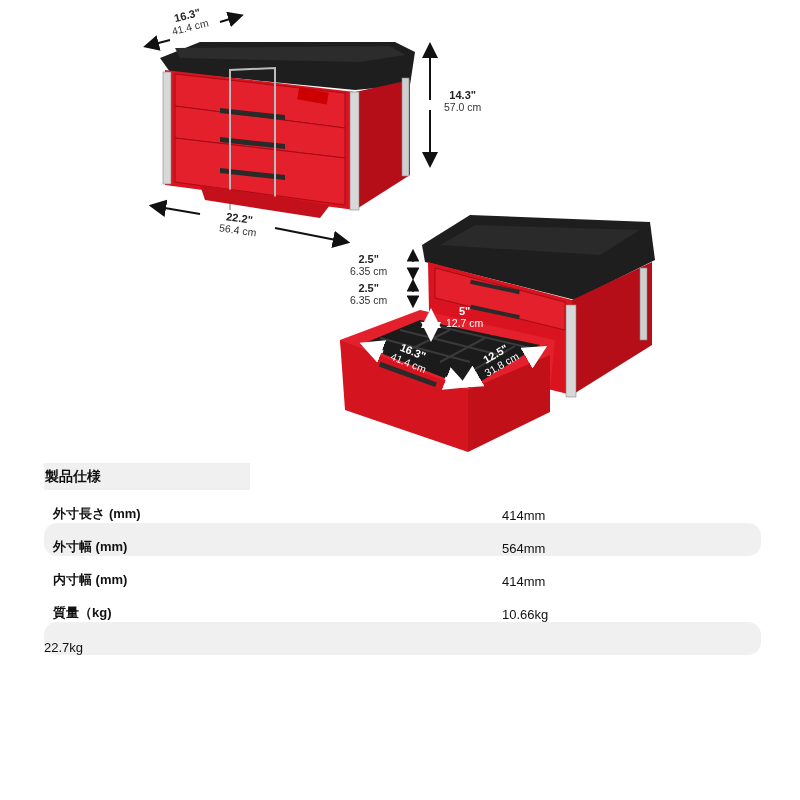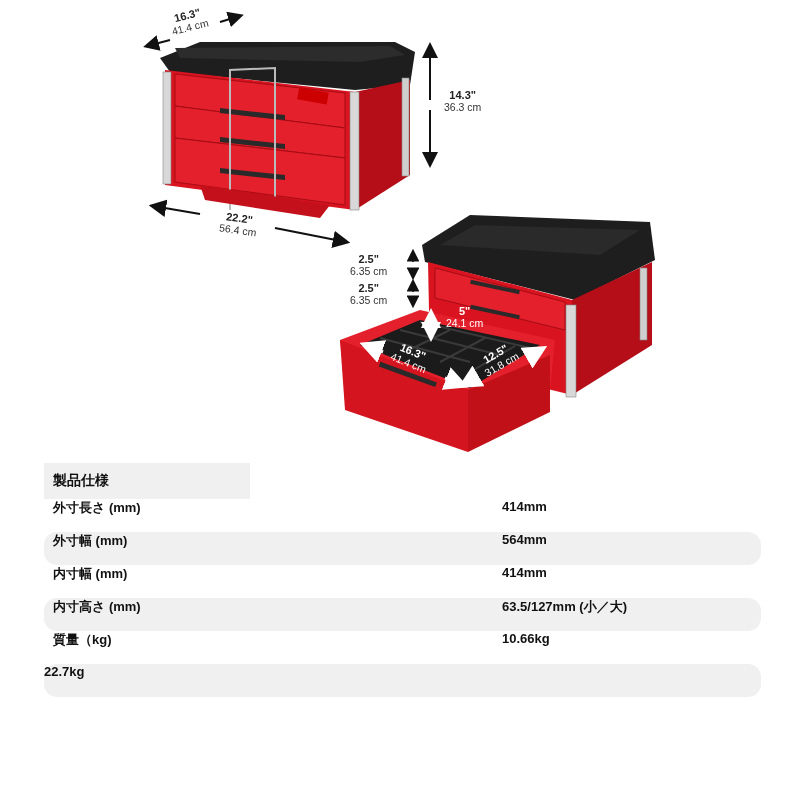--- a/index.html
+++ b/index.html
@@ -3,25 +3,25 @@
 <meta charset="utf-8">
 <style>
   html, body { margin:0; padding:0; background:#ffffff; }
   body { width:800px; height:800px; position:relative; overflow:hidden; font-family:"Liberation Sans","DejaVu Sans",sans-serif; color:#111; }
   .product-area { position:absolute; left:0; top:0; width:800px; height:460px; }
   .dim { position:absolute; text-align:center; line-height:1.05; color:#222; }
   .dim .big { font-weight:bold; font-size:11px; display:block; }
   .dim .small { font-size:10.5px; display:block; color:#333; }
   svg { position:absolute; left:0; top:0; }
   .spec-table { position:absolute; left:44px; top:463px; width:717px; }
-  .spec-header { width:206px; height:36px; background:#f0f0f0; display:flex; align-items:center; padding-left:9px; box-sizing:border-box; font-weight:bold; font-size:14px; }
-  .spec-row { height:33px; display:flex; align-items:flex-start; font-size:13px; font-weight:bold; }
+  .spec-header { width:206px; height:27px; background:#f0f0f0; display:flex; align-items:center; padding-left:1px; box-sizing:border-box; font-weight:bold; font-size:14px; }
+  .spec-row { height:33px; display:flex; align-items:flex-end; font-size:13px; font-weight:bold; }
   .spec-row.alt { background:#f0f0f0;border-radius:13px; }
   .spec-row .label { width:458px; padding-left:9px; box-sizing:border-box; }
-  .spec-row .value { font-weight:bold; font-size:13px; }
+  .spec-row .value { font-weight:normal; font-size:13px; }
 </style>
 </head>
 <body>
 
 <div class="product-area">
   <svg width="800" height="460" viewBox="0 0 800 460">
     <defs>
       <marker id="ah" markerWidth="8" markerHeight="8" refX="6" refY="4" orient="auto">
         <path d="M0,0 L8,4 L0,8 z" fill="#111"></path>
       </marker>
@@ -101,37 +101,37 @@
     <line x1="413" y1="292" x2="413" y2="282" stroke="#111" stroke-width="1.6" marker-end="url(#ah)"></line>
     <line x1="413" y1="296" x2="413" y2="305" stroke="#111" stroke-width="1.6" marker-end="url(#ah)"></line>
   </svg>
 
   <div class="dim" style="left:170px;top:10px;transform:rotate(-14deg);">
     <span class="big">16.3"</span>
     <span class="small">41.4 cm</span>
   </div>
   <div class="dim" style="left:444px;top:90px;">
     <span class="big">14.3"</span>
-    <span class="small">36.3 cm</span>
+    <span class="small">57.0 cm</span>
   </div>
   <div class="dim" style="left:220px;top:213px;transform:rotate(8deg);">
     <span class="big">22.2"</span>
     <span class="small">56.4 cm</span>
   </div>
   <div class="dim" style="left:350px;top:254px;">
     <span class="big">2.5"</span>
     <span class="small">6.35 cm</span>
   </div>
   <div class="dim" style="left:350px;top:283px;">
     <span class="big">2.5"</span>
     <span class="small">6.35 cm</span>
   </div>
   <div class="dim" style="left:446px;top:306px;color:#fff;">
     <span class="big" style="color:#fff">5"</span>
-    <span class="small" style="color:#fff">24.1 cm</span>
+    <span class="small" style="color:#fff">12.7 cm</span>
   </div>
   <div class="dim" style="left:392px;top:346px;transform:rotate(22deg);">
     <span class="big" style="color:#fff">16.3"</span>
     <span class="small" style="color:#fff">41.4 cm</span>
   </div>
   <div class="dim" style="left:480px;top:348px;transform:rotate(-30deg);">
     <span class="big" style="color:#fff">12.5"</span>
     <span class="small" style="color:#fff">31.8 cm</span>
   </div>
 </div>
@@ -143,24 +143,20 @@
     <span class="value">414mm</span>
   </div>
   <div class="spec-row alt">
     <span class="label">外寸幅 (mm)</span>
     <span class="value">564mm</span>
   </div>
   <div class="spec-row">
     <span class="label">内寸幅 (mm)</span>
     <span class="value">414mm</span>
   </div>
-  <div class="spec-row alt">
-    <span class="label">内寸高さ (mm)</span>
-    <span class="value">63.5/127mm (小／大)</span>
-  </div>
   <div class="spec-row">
     <span class="label">質量（kg)</span>
     <span class="value">10.66kg</span>
   </div>
   <div class="spec-row alt">
     <span class="value">22.7kg</span>
   </div>
 </div>
 
 </body></html>

